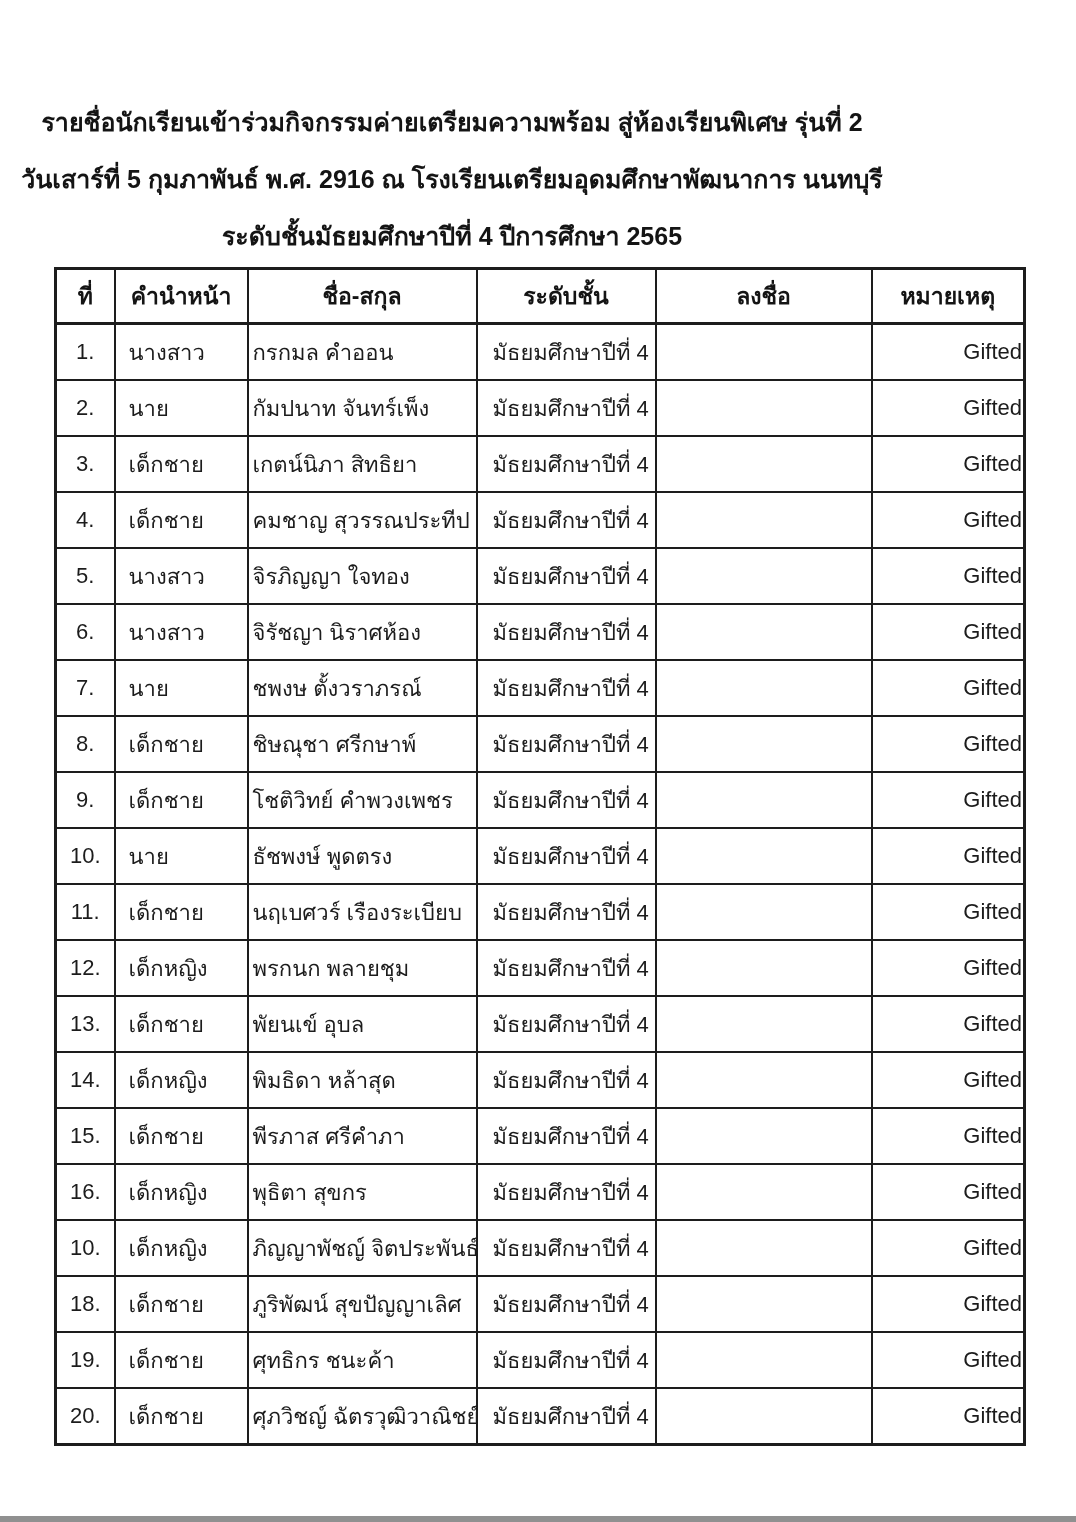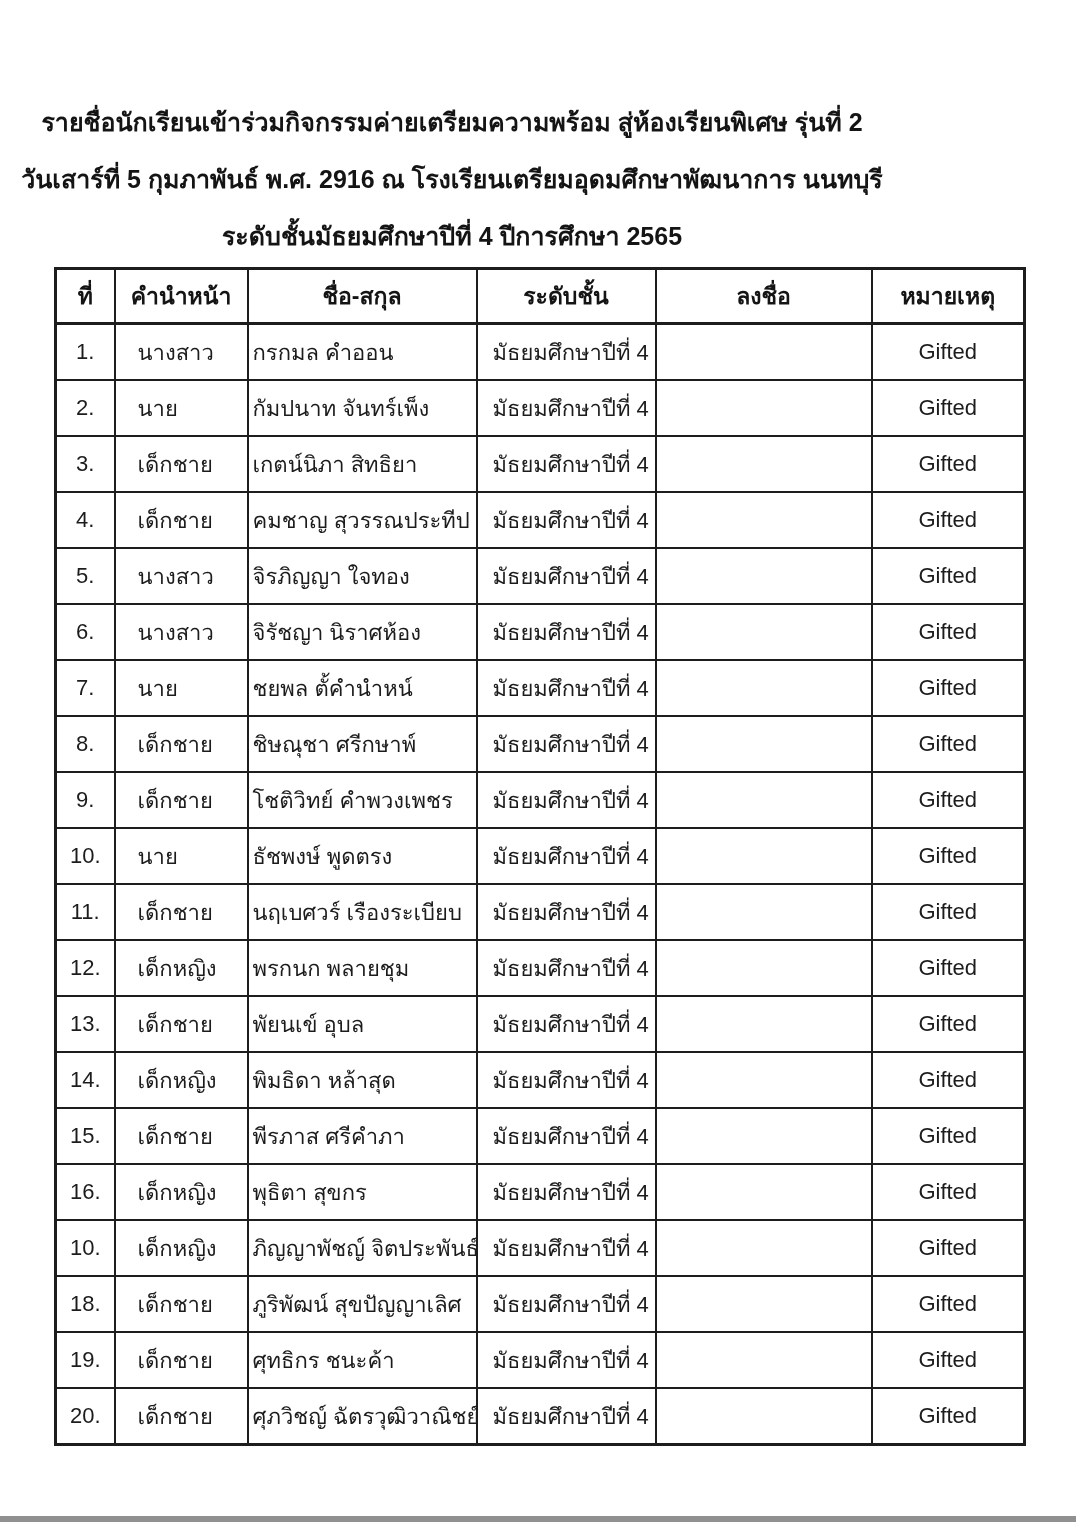--- a/index.html
+++ b/index.html
@@ -58,25 +58,25 @@
     color: #141414;
   }
   table.roster td {
     height: 52px;
     font-size: 22px;
     font-weight: normal;
     vertical-align: middle;
     color: #1c1c1c;
   }
   td.c-no     { text-align: center; }
-  td.c-prefix { text-align: left; padding-left: 22px; }
+  td.c-prefix { text-align: left; padding-left: 13px; }
   td.c-name   { text-align: left; padding-left: 4px; }
   td.c-grade  { text-align: left; padding-left: 15px; }
   td.c-sign   { }
-  td.c-remark { text-align: center; color: #2a2a2a; }
+  td.c-remark { text-align: right; color: #2a2a2a; }
   .bottom-bar {
     position: absolute;
     left: 0;
     bottom: 0;
     width: 1076px;
     height: 6px;
   }
 </style>
 </head>
 <body>
@@ -159,21 +159,21 @@
       <td class="c-prefix">นางสาว</td>
       <td class="c-name">จิรัชญา นิราศห้อง</td>
       <td class="c-grade">มัธยมศึกษาปีที่ 4</td>
       <td class="c-sign"></td>
       <td class="c-remark">Gifted</td>
     </tr>
 
     <tr>
       <td class="c-no">7.</td>
       <td class="c-prefix">นาย</td>
-      <td class="c-name">ชยพล ตั้คำนำหน์</td>
+      <td class="c-name">ชพงษ ตั้งวราภรณ์</td>
       <td class="c-grade">มัธยมศึกษาปีที่ 4</td>
       <td class="c-sign"></td>
       <td class="c-remark">Gifted</td>
     </tr>
 
     <tr>
       <td class="c-no">8.</td>
       <td class="c-prefix">เด็กชาย</td>
       <td class="c-name">ชิษณุชา ศรีกษาพ์</td>
       <td class="c-grade">มัธยมศึกษาปีที่ 4</td>

